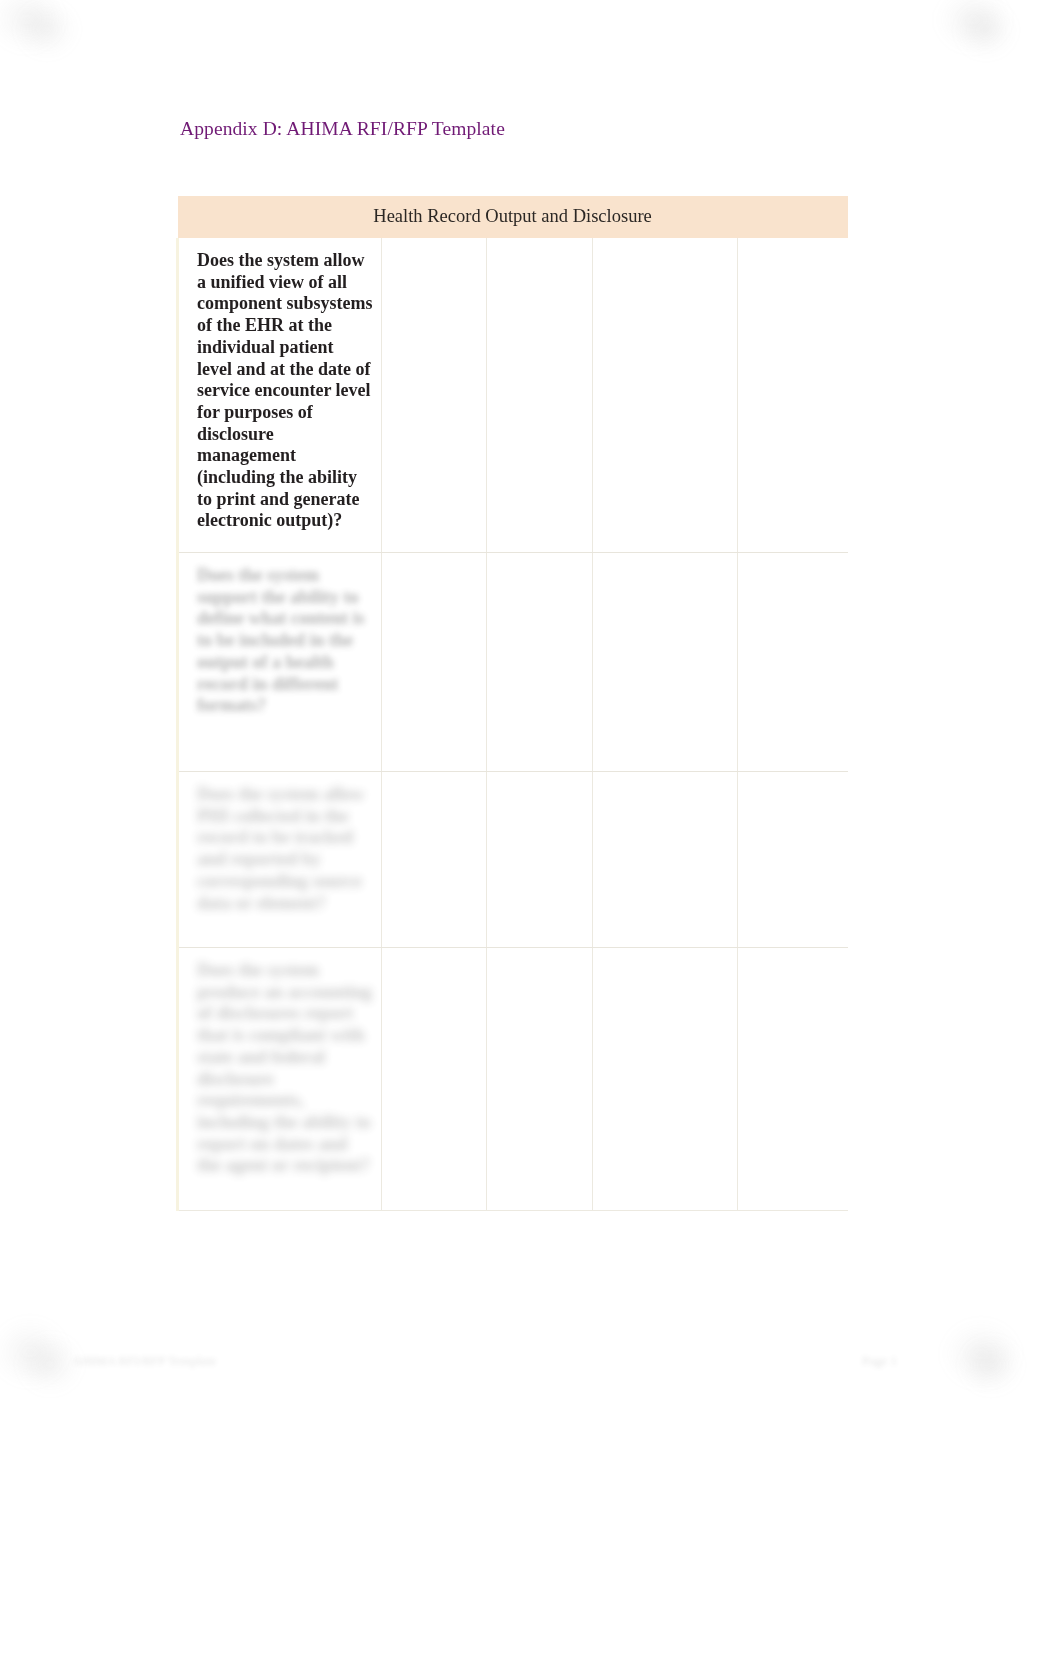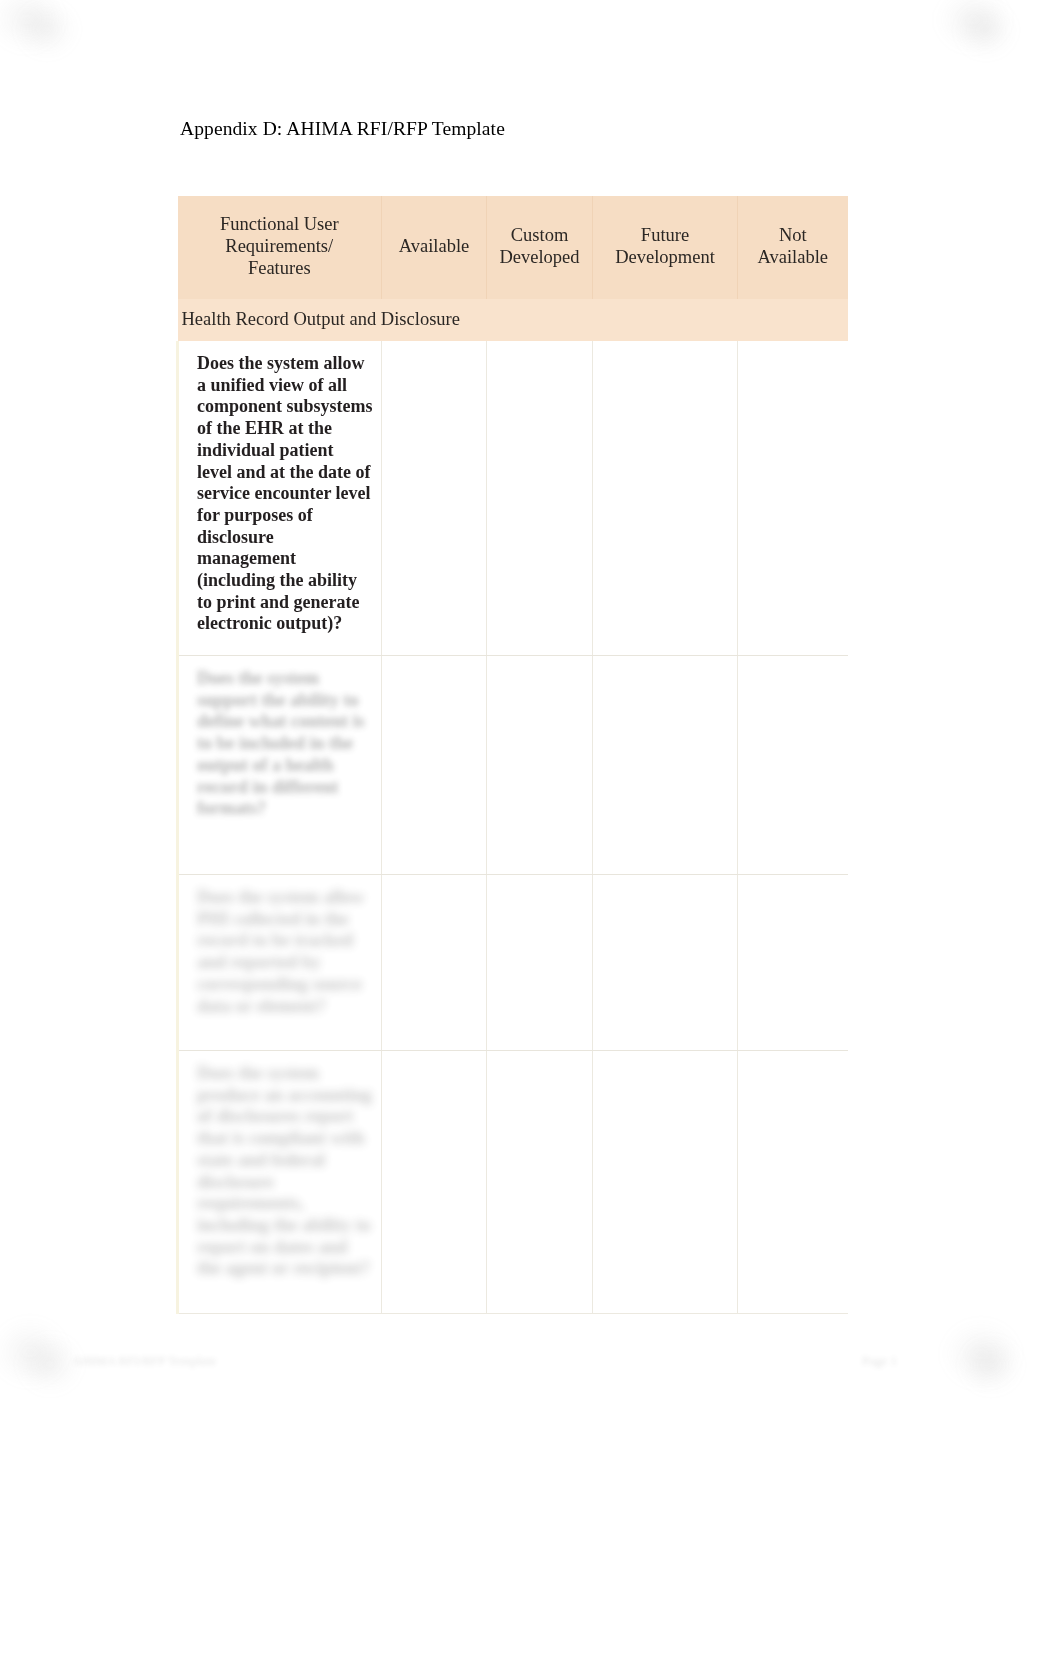--- a/index.html
+++ b/index.html
@@ -33,21 +33,21 @@
   .artifact-br-b { left: 962px; top: 1338px; width: 58px; height: 54px; }
 
   .page-title {
     position: absolute;
     left: 180px;
     top: 116px;
     font-size: 19.5px;
     line-height: 26px;
     letter-spacing: 0.1px;
     white-space: nowrap;
-    color: #000000;
+    color: #701a75;
   }
 
   .rfp-table {
     position: absolute;
     left: 176px;
     top: 196px;
     width: 670px;
     border-collapse: collapse;
     table-layout: fixed;
   }
@@ -65,21 +65,21 @@
     line-height: 22px;
     padding: 17px 4px 20px 4px;
     border-right: 1px solid #f0d3b6;
     color: #2b2724;
   }
   tr.header-row > td:last-child { border-right: none; }
 
   
   tr.section-row > td {
     background: #f9e3cd;
-    text-align: left;
+    text-align: center;
     vertical-align: middle;
     font-size: 18.5px;
     line-height: 22px;
     padding: 9px 4px 11px 4px;
     color: #2b2724;
   }
 
   
   tr.body-row > td {
     background: #ffffff;
@@ -156,31 +156,20 @@
 
 <table class="rfp-table">
   <colgroup>
     <col style="width:204px">
     <col style="width:105px">
     <col style="width:106px">
     <col style="width:145px">
     <col style="width:110px">
   </colgroup>
   <tbody>
-    <tr class="header-row">
-      <td>
-        <span>Functional User</span><br>
-        <span>Requirements/</span><br>
-        <span>Features</span>
-      </td>
-      <td>Available</td>
-      <td>Custom Developed</td>
-      <td>Future Development</td>
-      <td>Not Available</td>
-    </tr>
 
     <tr class="section-row">
       <td colspan="5">Health Record Output and Disclosure</td>
     </tr>
 
     <tr class="body-row">
       <td class="req-cell" style="height:288px;">Does the system allow a unified view of all component subsystems of the EHR at the individual patient level and at the date of service encounter level for purposes of disclosure management (including the ability to print and generate electronic output)?</td>
       <td class="answer-cell"></td>
       <td class="answer-cell"></td>
       <td class="answer-cell"></td>

